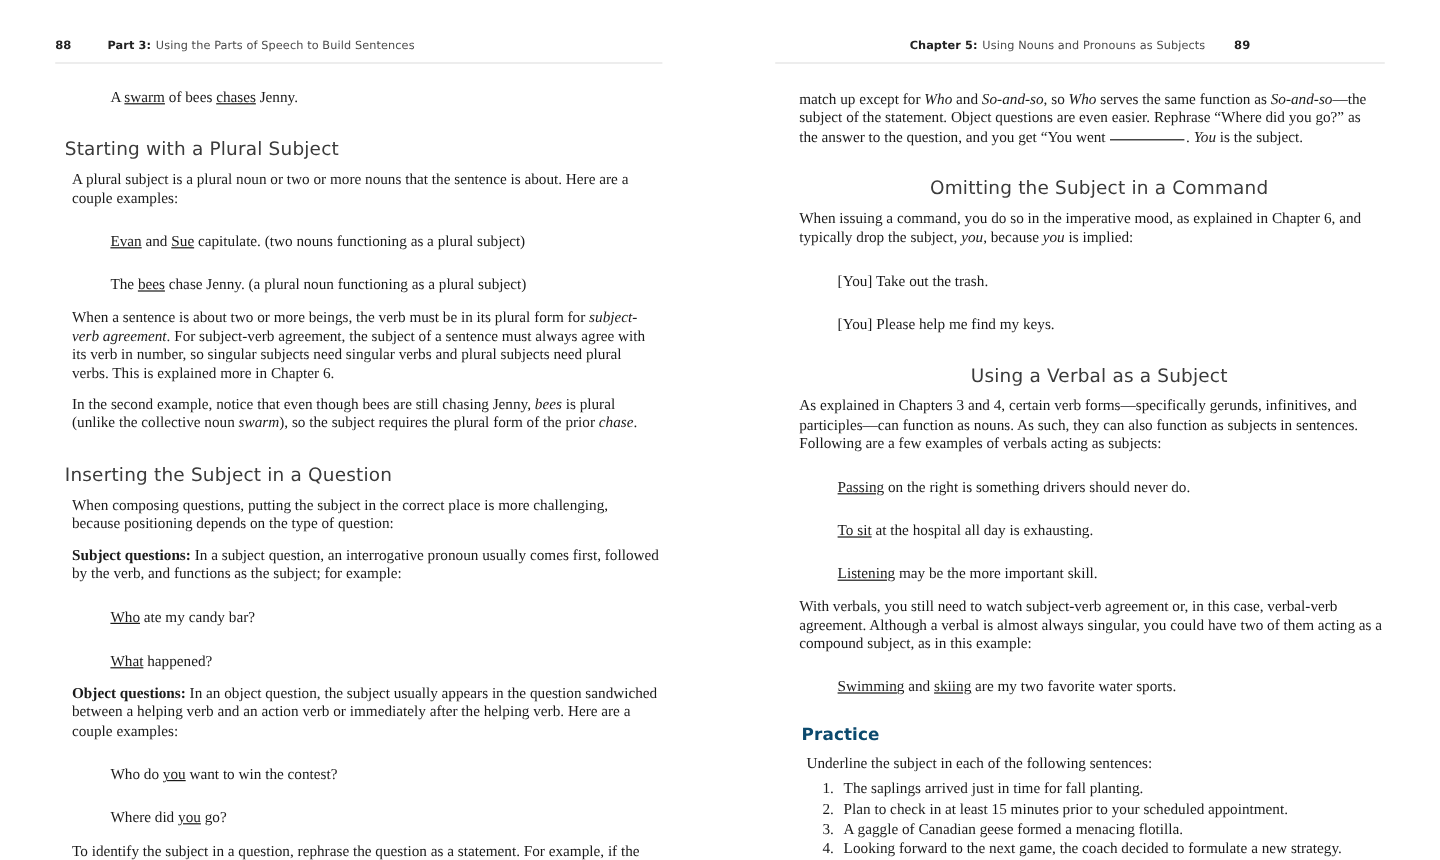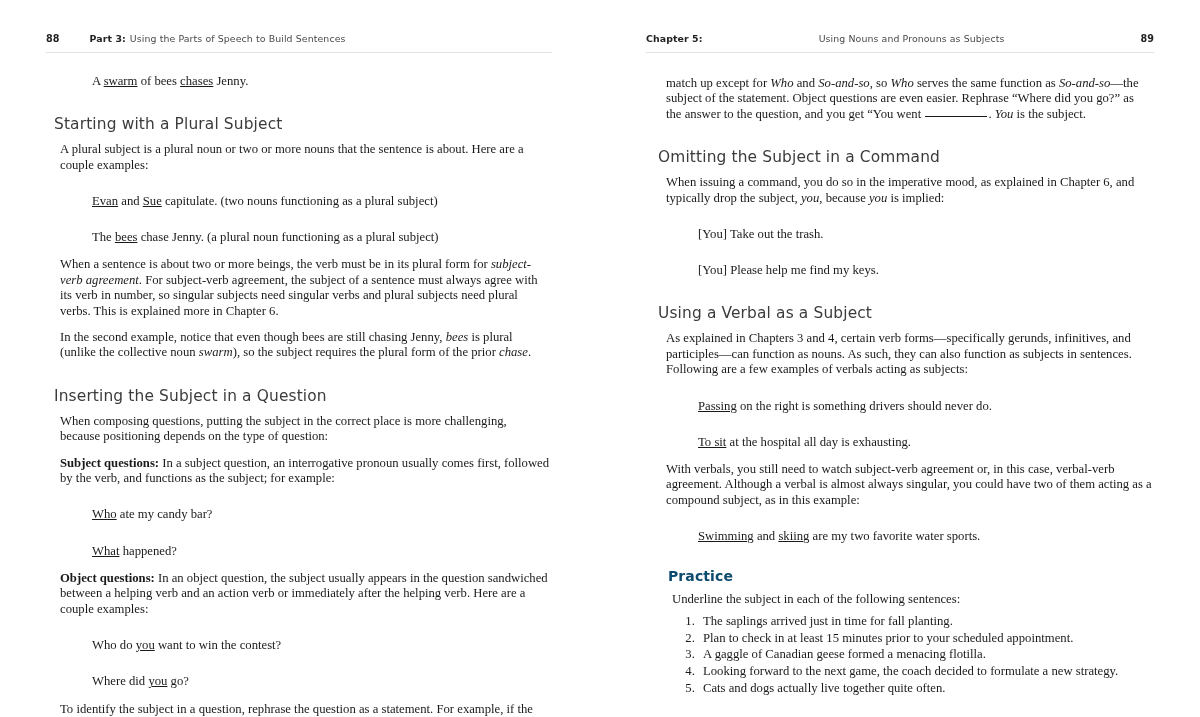--- a/index.html
+++ b/index.html
@@ -33,21 +33,21 @@
   
   .runhead {
     display: flex;
     align-items: baseline;
     font-family: "DejaVu Sans", "Liberation Sans", sans-serif;
     font-size: 9.4px;
     color: #4a4a4a;
     letter-spacing: 0.1px;
     height: 14px;
   }
-  .runhead-right { justify-content: space-between; }
+  .runhead-right { justify-content: center; }
   .folio {
     font-weight: bold;
     color: #222;
     font-size: 9.6px;
   }
   .runhead-left .folio { margin-right: 30px; }
   .runhead-right .folio { margin-left: 24px; }
   .runhead .rh-label {
     font-weight: bold;
     color: #222;
@@ -81,21 +81,21 @@
   
   p.body {
     font-size: 12.7px;
     line-height: 15.4px;
     margin: 0 0 11px 0;
     padding-left: 14px;
     padding-right: 2px;
     text-align: left;
   }
   .page-right p.body { padding-left: 20px; }
-  .page-right h2.section { margin-left: 12px; }
+  .page-right h2.section { margin-left: 32px; text-align: center; }
 
   .examples {
     margin: 0 0 12px 0;
     padding-left: 46px;
     font-size: 12.7px;
     line-height: 16.2px;
   }
   .page-right .examples { padding-left: 52px; }
   .examples div { white-space: nowrap; margin-top: 20px; }
 
@@ -198,20 +198,21 @@
       <div>[You] Please help me find my keys.</div>
     </div>
 
     <h2 class="section">Using a Verbal as a Subject</h2>
 
     <p class="body">As explained in Chapters 3 and 4, certain verb forms—specifically gerunds, infinitives, and participles—can function as nouns. As such, they can also function as subjects in sentences. Following are a few examples of verbals acting as subjects:</p>
 
     <div class="examples">
       <div><span class="u">Passing</span><span> on the right is something drivers should never do.</span></div>
       <div><span class="u">To sit</span><span> at the hospital all day is exhausting.</span></div>
+      <div><span class="u">Listening</span><span> may be the more important skill.</span></div>
     </div>
 
     <p class="body">With verbals, you still need to watch subject-verb agreement or, in this case, verbal-verb agreement. Although a verbal is almost always singular, you could have two of them acting as a compound subject, as in this example:</p>
 
     <div class="examples">
       <div><span class="u">Swimming</span><span> and </span><span class="u">skiing</span><span> are my two favorite water sports.</span></div>
     </div>
 
     <h3 class="practice">Practice</h3>
 

